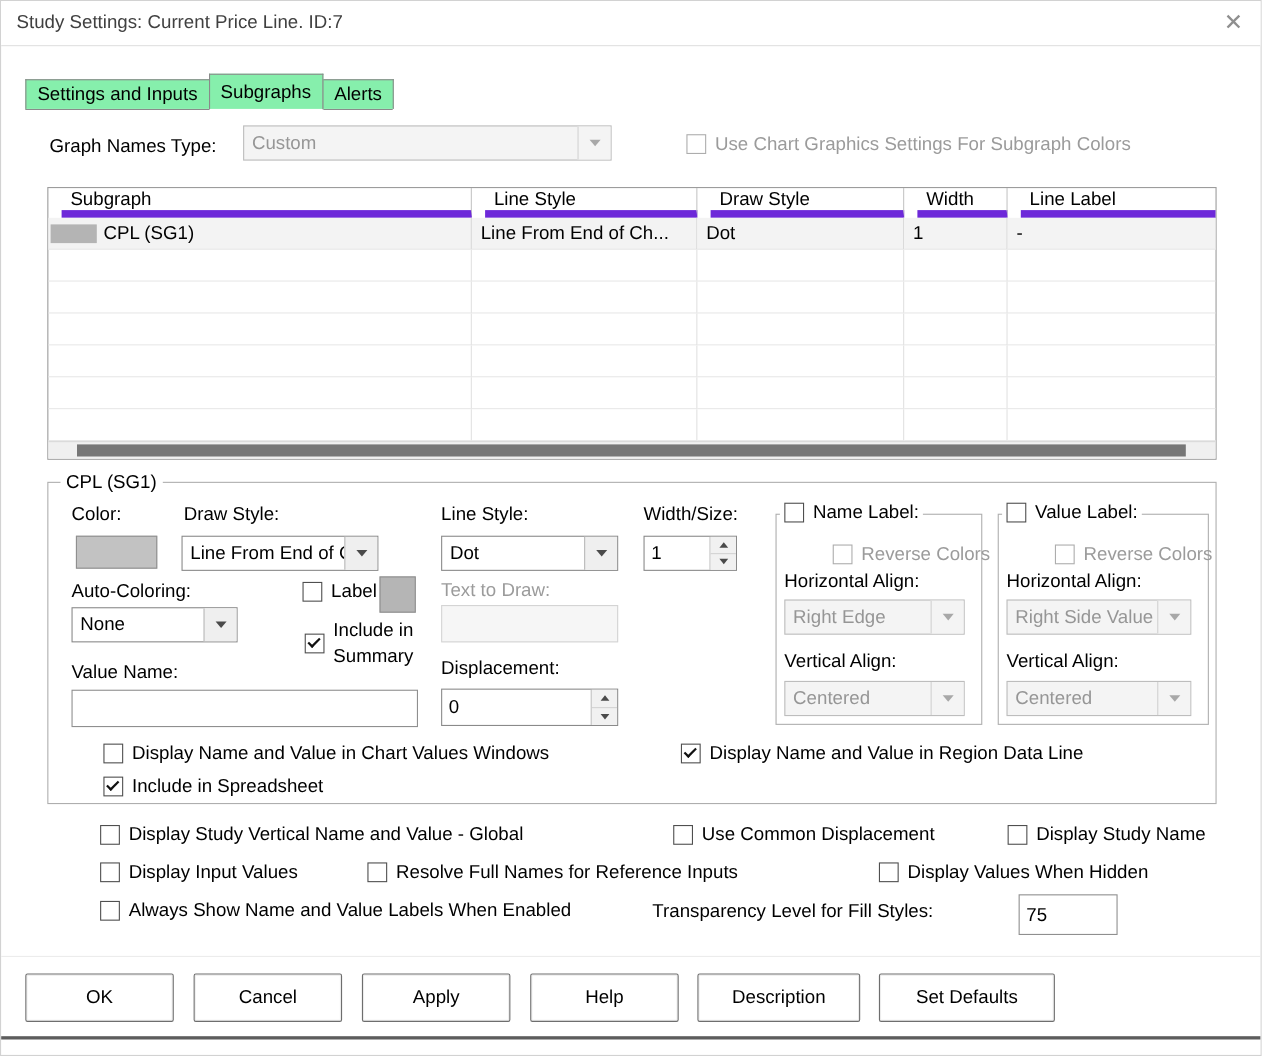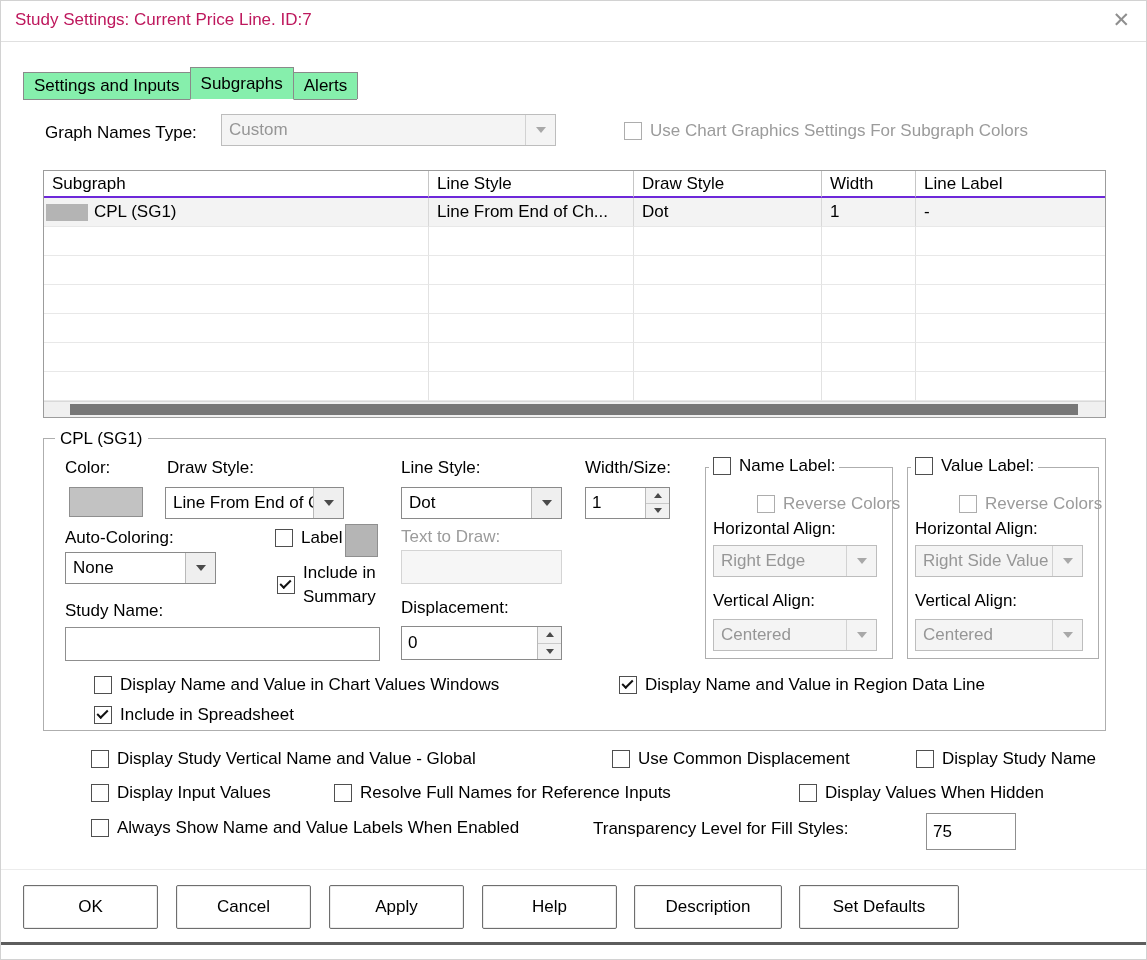--- a/index.html
+++ b/index.html
@@ -6,21 +6,21 @@
   .dialog{
     position:relative;width:1147px;height:960px;background:#fff;
     font-family:"Liberation Sans",sans-serif;font-size:17px;color:#000;
     box-sizing:border-box;border:1px solid #d2d2d2;overflow:hidden;
   }
   .al{position:absolute;white-space:nowrap;line-height:22px;}
   .gray{color:#9b9b9b;}
 
   
   .titlebar{position:absolute;left:0;top:0;right:0;height:40px;border-bottom:1px solid #e0e0e0;background:#fff;}
-  .title{position:absolute;left:14px;top:9px;color:#be185d;font-size:17px;white-space:nowrap;}
+  .title{position:absolute;left:14px;top:9px;color:#404040;font-size:17px;white-space:nowrap;}
   .closex{position:absolute;right:16px;top:7px;color:#8f8f8f;font-size:21px;cursor:default;}
 
   
   .tabs{position:absolute;left:22px;top:66px;display:flex;align-items:flex-end;border-bottom:1px solid #8a8a8a;}
   .tab{height:26px;padding:0 10px;border:1px solid #8a8a8a;border-bottom:none;background:#86efac;
        display:flex;align-items:center;margin-right:-1px;white-space:nowrap;}
   .tab.active{height:31px;margin-bottom:-1px;border-bottom:1px solid #fff;z-index:2;position:relative;}
 
   
   .dd{position:absolute;display:flex;height:32px;border:1px solid #8a8a8a;background:#fff;align-items:stretch;box-sizing:border-box;}
@@ -55,21 +55,21 @@
   .cbr.wrap{white-space:normal;}
 
   
   .gbox{position:absolute;border:1px solid #aeaeae;box-sizing:border-box;}
   .legend{position:absolute;background:#fff;padding:0 5px;white-space:nowrap;z-index:2;line-height:22px;}
   .legend-cb{position:absolute;background:#fff;padding:0 4px;z-index:2;display:flex;align-items:center;gap:8px;white-space:nowrap;}
 
   
   .tbl{position:absolute;left:42px;top:169px;width:1063px;border:1px solid #9c9c9c;background:#fff;box-sizing:border-box;}
   .trow{display:grid;grid-template-columns:385px 205px 188px 94px auto;}
-  .th{height:27px;display:flex;align-items:center;padding-left:8px;border-right:1px solid #c6c6c6;border-bottom:2px solid #6d28d9;box-sizing:border-box;overflow:hidden;white-space:nowrap;}
+  .th{height:27px;display:flex;align-items:center;padding-left:8px;border-right:1px solid #c6c6c6;border-bottom:7px solid #6d28d9;box-sizing:border-box;overflow:hidden;white-space:nowrap;margin-left:12px;}
   .th:last-child{border-right:none;}
   .td{height:29px;display:flex;align-items:center;padding-left:8px;border-right:1px solid #e2e2e2;border-bottom:1px solid #e8e8e8;box-sizing:border-box;overflow:hidden;white-space:nowrap;}
   .td:last-child{border-right:none;}
   .trow.data .td{background:#f3f3f3;border-right-color:#d8d8d8;}
   .td.sub{padding-left:2px;}
   .swatch-row{width:42px;height:17px;background:#b4b4b4;margin-right:6px;flex:none;}
   .hscroll{position:relative;height:15px;background:#f0f0f0;border-top:1px solid #d9d9d9;}
   .hthumb{position:absolute;left:26px;right:27px;top:2px;bottom:2px;background:#777;}
 
   
@@ -232,21 +232,21 @@
       </span>
   </div>
 
   <label class="cbr wrap" style="left:236px;top:560px;width:135px;align-items:center">
     <span class="cb checked"></span>
     <span style="width:100px;line-height:24px">Include in Summary</span>
   </label>
 
   <input class="txt dis" style="left: 400px; top: 549px; width: 161px; height: 34px;" value="">
 
-  <span class="al" style="left:64px;top:599px">Study Name:</span>
+  <span class="al" style="left:64px;top:599px">Value Name:</span>
   <span class="al" style="left:400px;top:596px">Displacement:</span>
 
   <input class="txt" style="left: 64px; top: 626px; width: 315px; height: 34px;" value="">
 
   <div class="spin" style="left:400px;top:625px;width:161px;height:34px">
     <input class="spinv" value="0" style="">
     <div class="spinb">
       <div class="sb up">
           <i class="tri-up"></i>
         </div>

